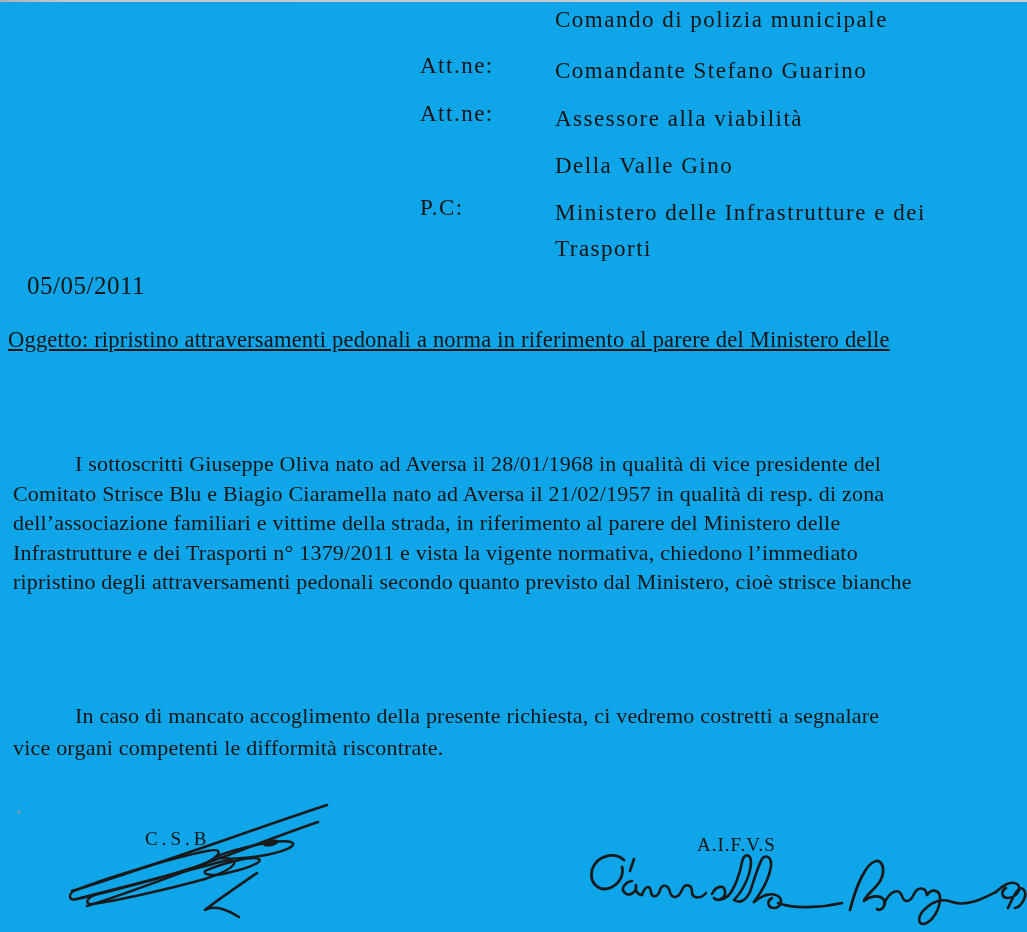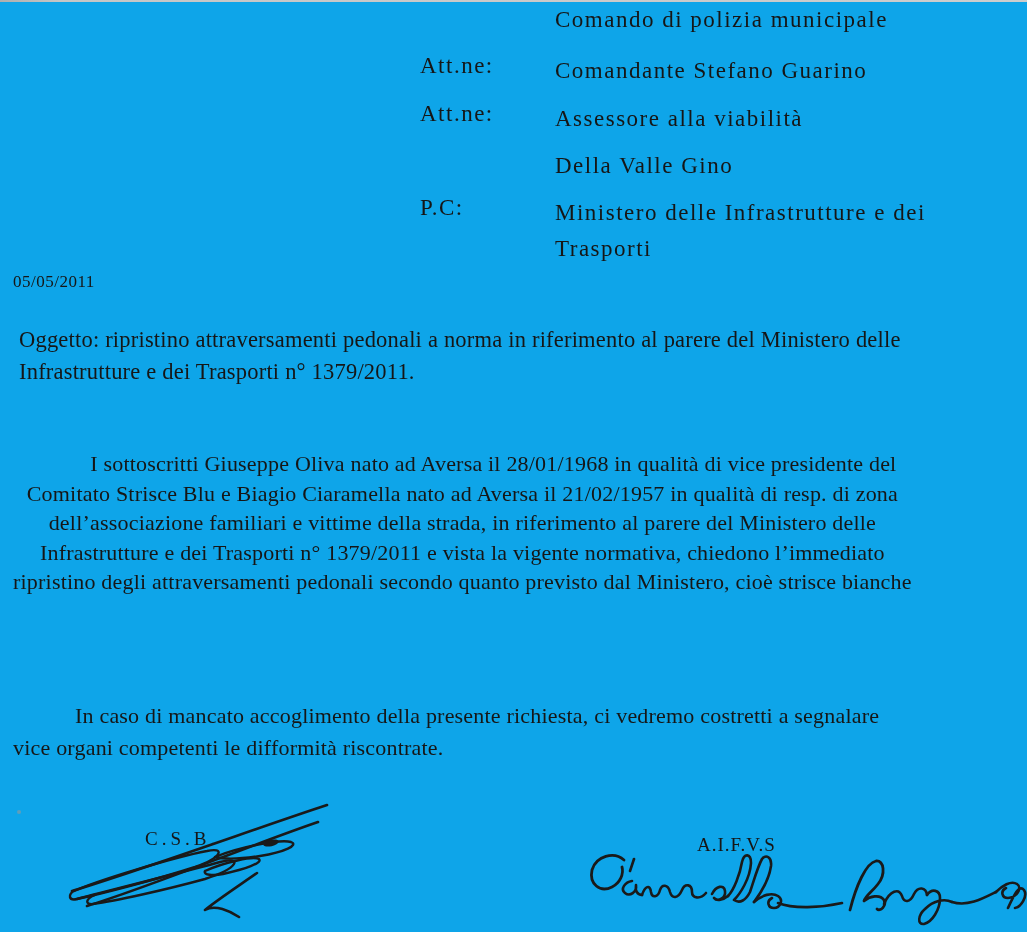--- a/index.html
+++ b/index.html
@@ -40,32 +40,32 @@
   }
   .rcpt-value {
     position: absolute; left: 555px;
     width: 420px;
     font-size: 23px; letter-spacing: 1.5px;
     line-height: 36px;
     white-space: pre-line;
   }
 
   .date-line {
-    position: absolute; left: 13px; top: 272px;
-    font-size: 17px; letter-spacing: .5px;
+    position: absolute; left: 27px; top: 272px;
+    font-size: 25px; letter-spacing: .5px;
     white-space: nowrap;
   }
 
-  .subject { position: absolute; left: 19px; top: 324px; }
+  .subject { position: absolute; left: 8px; top: 324px; text-decoration: underline; }
   .subject .line {
     font-size: 22.5px; line-height: 32px;
     letter-spacing: .2px; white-space: nowrap;
   }
 
-  .para1 { position: absolute; left: 13px; top: 449px; text-align: center; }
+  .para1 { position: absolute; left: 13px; top: 449px; }
   .para1 .line {
     font-size: 22px; line-height: 29.6px;
     letter-spacing: .2px; white-space: nowrap;
   }
   .para2 { position: absolute; left: 13px; top: 700px; }
   .para2 .line {
     font-size: 22px; line-height: 32px;
     letter-spacing: .2px; white-space: nowrap;
   }
   .indent { padding-left: 62px; }
@@ -114,21 +114,20 @@
       <span class="rcpt-label">P.C:</span>
       <span class="rcpt-value">Ministero delle Infrastrutture e dei
 Trasporti</span>
     </div>
   </div>
 
   <div class="date-line">05/05/2011</div>
 
   <div class="subject">
     <div class="line">Oggetto: ripristino attraversamenti pedonali a norma in riferimento al parere del Ministero delle</div>
-    <div class="line">Infrastrutture e dei Trasporti n° 1379/2011.</div>
   </div>
 
   <div class="para1">
     <div class="line indent">I sottoscritti Giuseppe Oliva nato ad Aversa il 28/01/1968 in qualità di vice presidente del</div>
     <div class="line">Comitato Strisce Blu e Biagio Ciaramella nato ad Aversa il 21/02/1957 in qualità di resp. di zona</div>
     <div class="line">dell’associazione familiari e vittime della strada, in riferimento al parere del Ministero delle</div>
     <div class="line">Infrastrutture e dei Trasporti n° 1379/2011 e vista la vigente normativa, chiedono l’immediato</div>
     <div class="line">ripristino degli attraversamenti pedonali secondo quanto previsto dal Ministero, cioè strisce bianche</div>
   </div>
 

